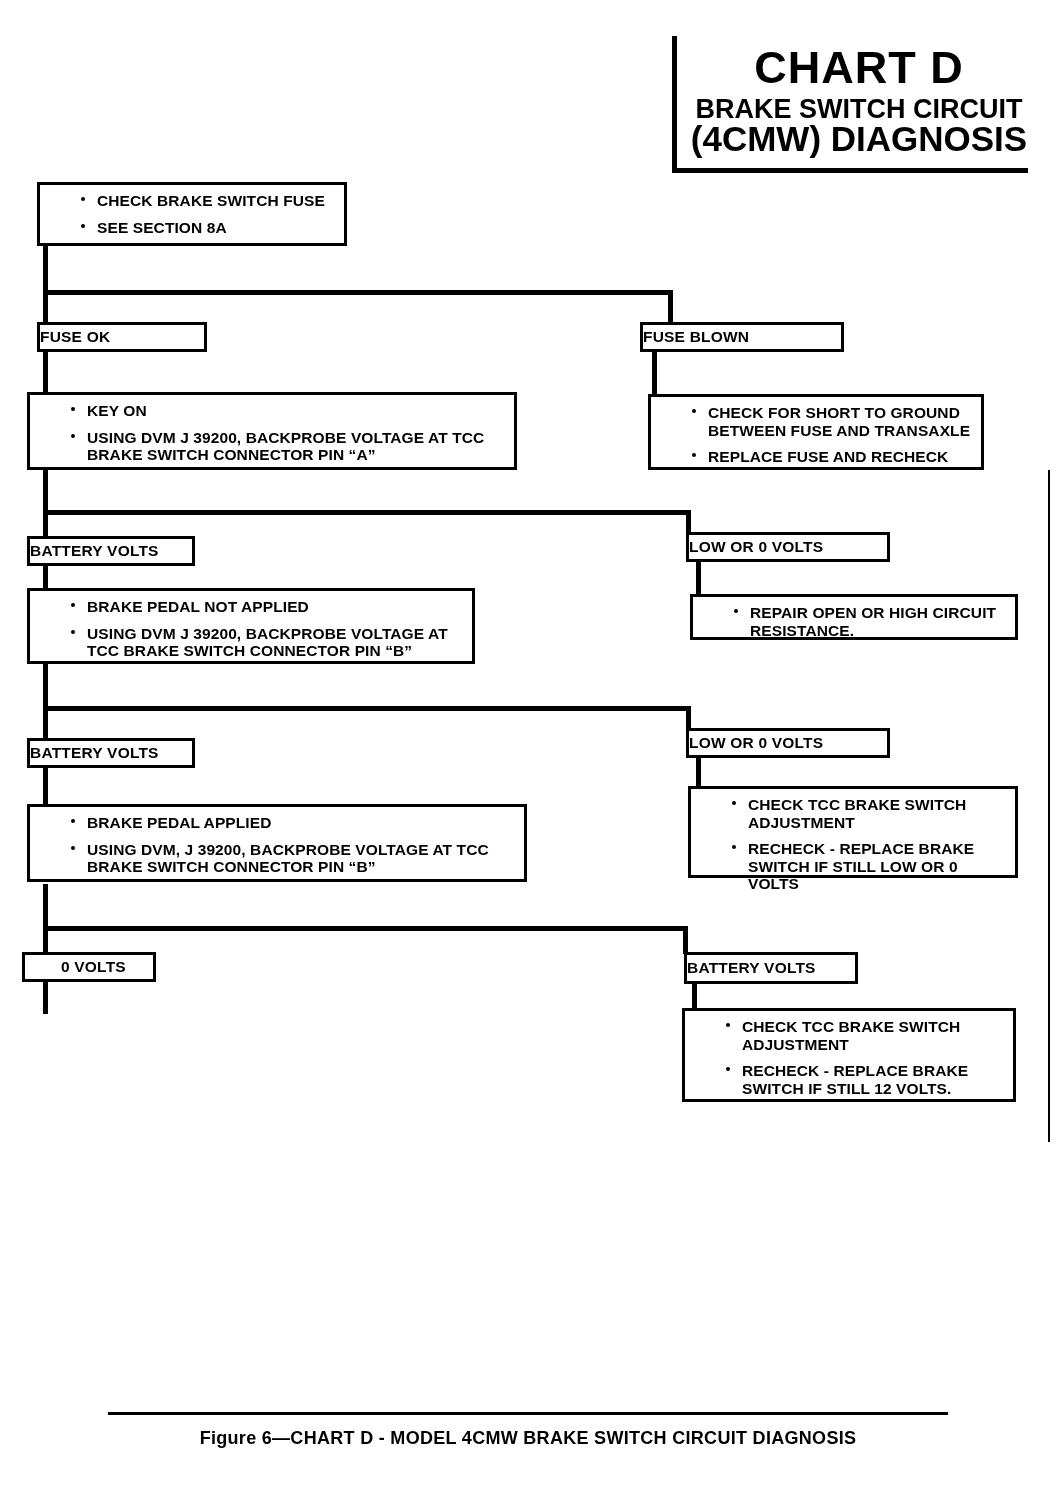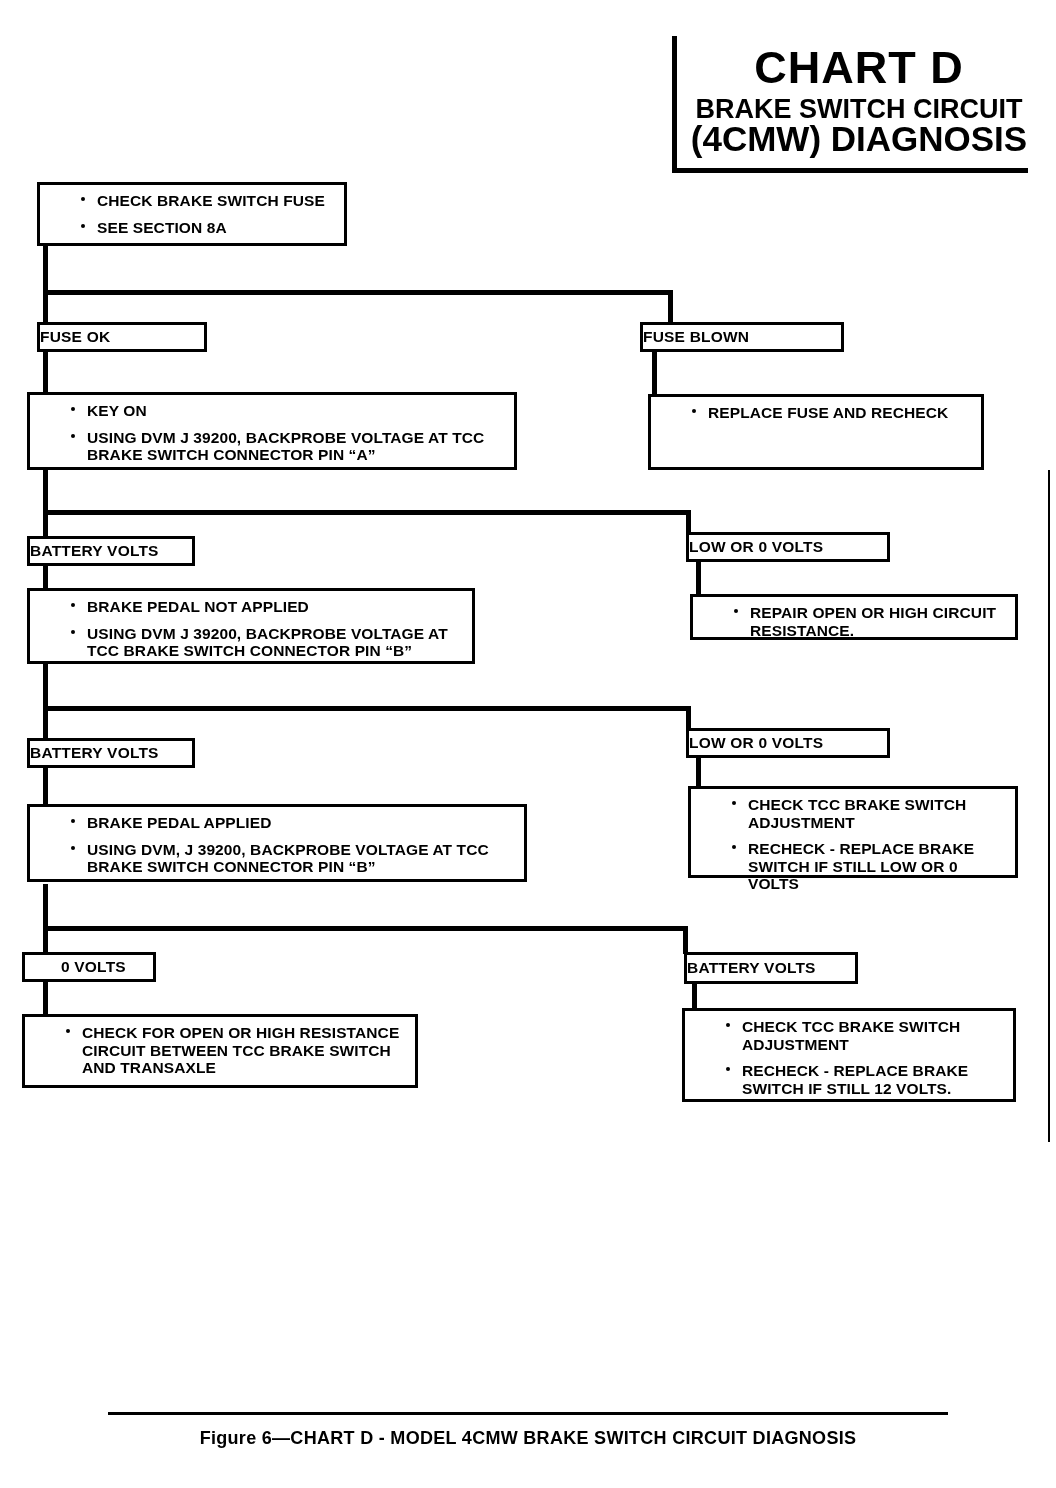--- a/index.html
+++ b/index.html
@@ -154,20 +154,25 @@
         <span class="txt">USING DVM J 39200, BACKPROBE VOLTAGE AT TCC
 BRAKE SWITCH CONNECTOR PIN “A”</span>
       </li>
     </ul>
   </div>
 
   <div class="abox" style="left:648px;top:394px;width:336px;height:76px;">
     <ul>
       <li>
         <span class="bullet"></span>
+        <span class="txt">CHECK FOR SHORT TO GROUND
+BETWEEN FUSE AND TRANSAXLE</span>
+      </li>
+      <li>
+        <span class="bullet"></span>
         <span class="txt">REPLACE FUSE AND RECHECK</span>
       </li>
     </ul>
   </div>
 
   <div class="lbox" style="left:27px;top:536px;width:168px;height:30px;">
     <span>BATTERY VOLTS</span>
   </div>
   <div class="lbox" style="left:686px;top:532px;width:204px;height:30px;">
     <span>LOW OR 0 VOLTS</span>
@@ -233,30 +238,20 @@
     </ul>
   </div>
 
   <div class="lbox" style="left:22px;top:952px;width:134px;height:30px;padding-left:36px;">
     <span>0 VOLTS</span>
   </div>
   <div class="lbox" style="left:684px;top:952px;width:174px;height:32px;">
     <span>BATTERY VOLTS</span>
   </div>
 
-  <div class="abox" style="left:22px;top:1014px;width:396px;height:74px;">
-    <ul>
-      <li>
-        <span class="bullet"></span>
-        <span class="txt">CHECK FOR OPEN OR HIGH RESISTANCE
-CIRCUIT BETWEEN TCC BRAKE SWITCH
-AND TRANSAXLE</span>
-      </li>
-    </ul>
-  </div>
 
   <div class="abox" style="left:682px;top:1008px;width:334px;height:94px;">
     <ul>
       <li>
         <span class="bullet"></span>
         <span class="txt">CHECK TCC BRAKE SWITCH
 ADJUSTMENT</span>
       </li>
       <li>
         <span class="bullet"></span>

